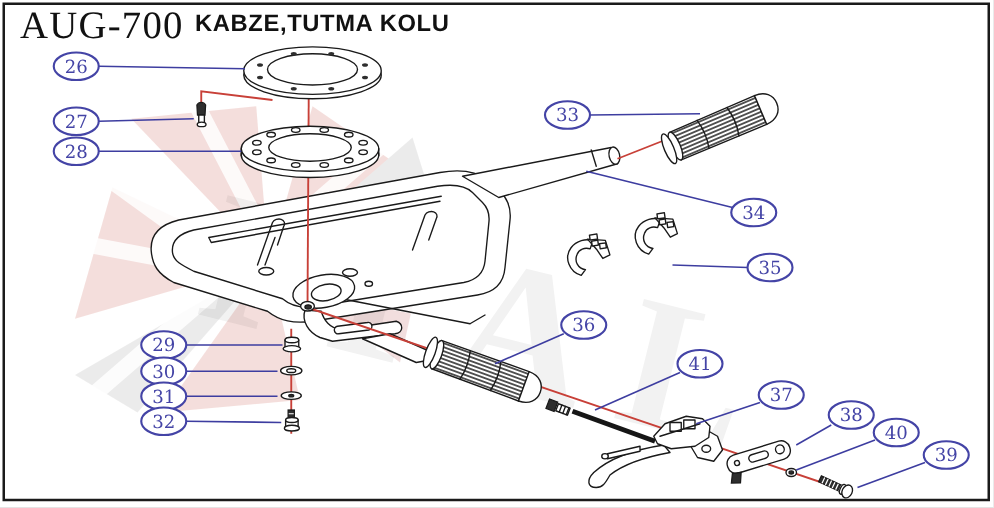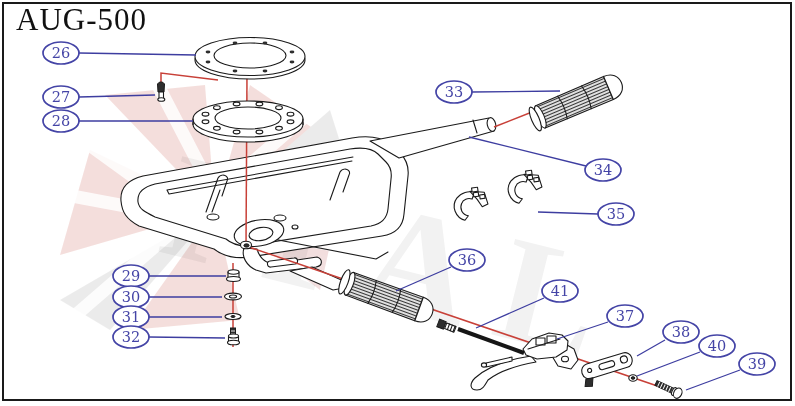--- a/index.html
+++ b/index.html
@@ -19,21 +19,22 @@
   .callout text{fill:var(--callout,#3b3b9e);font-family:"DejaVu Serif",serif;
                 font-size:14.5px;text-anchor:middle;}
   .wm-text{font-family:"Liberation Serif",serif;font-weight:bold;font-size:150px;
            letter-spacing:30px;fill:#1a1a1a;fill-opacity:0.055;}
 </style>
 </head>
 <body>
 
 <div class="stage">
 
-  <span class="hdr-code">AUG-500</span>
+  <span class="hdr-code">AUG-700</span>
+  <span class="hdr-title">KABZE,TUTMA KOLU</span>
 
   <svg width="795" height="406" viewBox="0 0 795 406">
     <defs>
       <pattern id="gstripe" width="4" height="3" patternUnits="userSpaceOnUse">
         <rect width="4" height="3" fill="#fff"></rect>
         <path d="M0,1.5 L4,1.5" stroke="#343434" stroke-width="1.3"></path>
       </pattern>
     </defs>
 
     <g>

